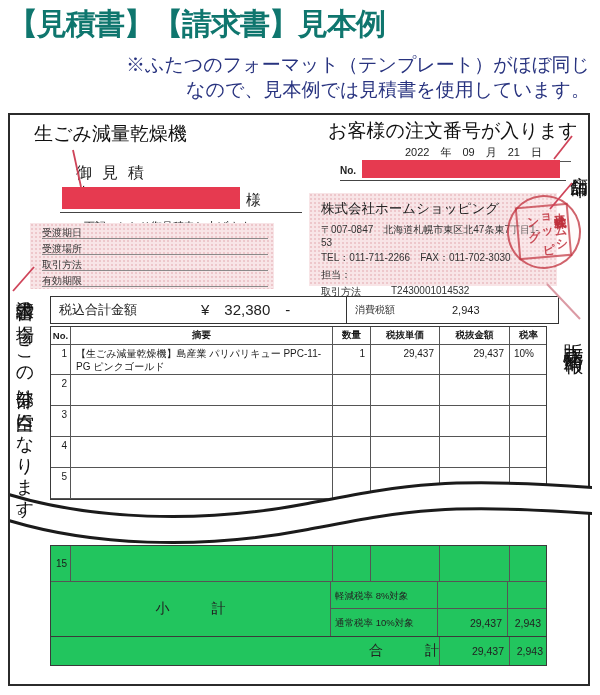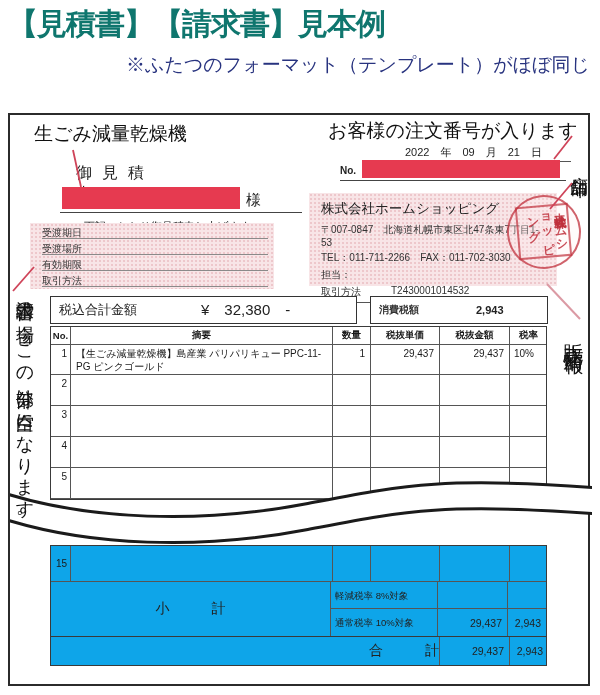--- a/index.html
+++ b/index.html
@@ -58,42 +58,42 @@
   .stamp-square { position:absolute; left:8px; top:8px; width:53px; height:53px;
                   border:2px solid rgba(192,48,60,.7); overflow:hidden;
                   writing-mode:vertical-rl; font-size:12px; font-weight:bold; line-height:1.12;
                   letter-spacing:-0.5px; color:rgba(192,48,60,.85); padding:1px; }
 
   .totalbox { position:absolute; top:181px; height:28px; border:1.5px solid #333;
               display:flex; align-items:center; background:#fff; z-index:1; }
   .tb-left { left:40px; width:307px; }
   .tb-left .lbl { padding-left:8px; font-size:13px; color:#222; }
   .tb-left .amt { position:absolute; left:150px; font-size:15px; color:#222; }
-  .tb-right { left:360px; width:178px;font-weight:bold; }
+  .tb-right { left:336px; width:213px; }
   .tb-right .lbl { padding-left:8px; font-size:10px; color:#333; }
   .tb-right .amt { position:absolute; left:105px; font-size:11px; color:#222; }
 
   .tbl { position:absolute; left:40px; top:211px; width:497px; border:1.5px solid #3a3a3a;
          background:#fff; z-index:1; }
   .trow { display:grid; grid-template-columns:20px 262px 38px 69px 70px 37px;
           border-bottom:1px solid #555; }
   .trow:last-child { border-bottom:1px solid #555; }
   .tcell { border-right:1px solid #555; font-size:10px; color:#1a1a1a; overflow:hidden; }
   .tcell:last-child { border-right:none; }
   .thead .tcell { font-size:9.5px; font-weight:bold; display:flex; align-items:center; justify-content:center; }
   .thead { height:18px; }
   .r-item { height:30px; }
   .r-empty { height:31px; }
   .c-no { text-align:right; padding:3px 3px 0 0; }
   .c-desc { padding:2px 5px 0 5px; line-height:1.3; }
   .c-num { text-align:right; padding:3px 5px 0 0; }
   .c-rate { padding:3px 0 0 4px; }
 
   .tbl-bottom { position:absolute; left:40px; top:430px; width:497px; border:1.5px solid #3a3a3a;
-                background:#0ea5e9; z-index:1; }
+                background:#22c55e; z-index:1; }
   .r15 { height:36px; border-bottom:1px solid #555; }
   .r15 .tcell { padding-top:12px; }
   .sumwrap { display:flex; height:55px; border-bottom:1.5px solid #3a3a3a; }
   .sum-left { width:282px; border-right:1px solid #555; display:flex; align-items:center;
               justify-content:center; font-size:14px; color:#222; }
   .sum-left span, .total-label span { letter-spacing:42px; margin-right:-42px; }
   .sum-right { width:215px; display:flex; flex-direction:column; }
   .sum-row { display:grid; grid-template-columns:107px 70px 38px; height:27.5px; }
   .sum-row.first { border-bottom:1px solid #555; }
   .sum-cell { border-right:1px solid #555; font-size:9.5px; color:#222;
@@ -111,20 +111,21 @@
   svg.pointers { position:absolute; left:0; top:0; z-index:7; pointer-events:none; }
 </style>
 </head>
 <body>
 
 <div class="page">
 
   <div class="main-title">【見積書】【請求書】見本例</div>
   <div class="subtitle">
     <div>※ふたつのフォーマット（テンプレート）がほぼ同じ</div>
+    <div>なので、見本例では見積書を使用しています。</div>
   </div>
 
   <div class="doc">
 
     <div class="anno anno-recipient">生ごみ減量乾燥機</div>
     <div class="anno anno-order">お客様の注文番号が入ります</div>
     <div class="vtext anno-note">請求書の場合、この部分は空白になります。</div>
     <div class="vtext anno-seal">店舗印</div>
     <div class="vtext anno-seller">販売店情報</div>
 
@@ -136,22 +137,22 @@
 
     <div class="date-line">2022　年　09　月　21　日</div>
     <div class="uline ul-date"></div>
     <div class="no-label">No.</div>
     <div class="redbar bar-no"></div>
     <div class="uline ul-no"></div>
 
     <div class="pinkbox terms">
       <div class="term-row"><span>受渡期日</span><span class="tline"></span></div>
       <div class="term-row"><span>受渡場所</span><span class="tline"></span></div>
+      <div class="term-row"><span>取引方法</span><span class="tline"></span></div>
       <div class="term-row"><span>有効期限</span><span class="tline"></span></div>
-      <div class="term-row"><span>取引方法</span><span class="tline"></span></div>
     </div>
 
     <div class="pinkbox company">
       <div class="co-name">株式会社ホームショッピング</div>
       <div class="co-line">〒007-0847　北海道札幌市東区北47条東7丁目1-53</div>
       <div class="co-line">TEL：011-711-2266　FAX：011-702-3030</div>
       <div class="co-line">担当：</div>
       <div class="co-reg">
         <span>取引方法</span>
         <span class="regnum">T2430001014532</span>

